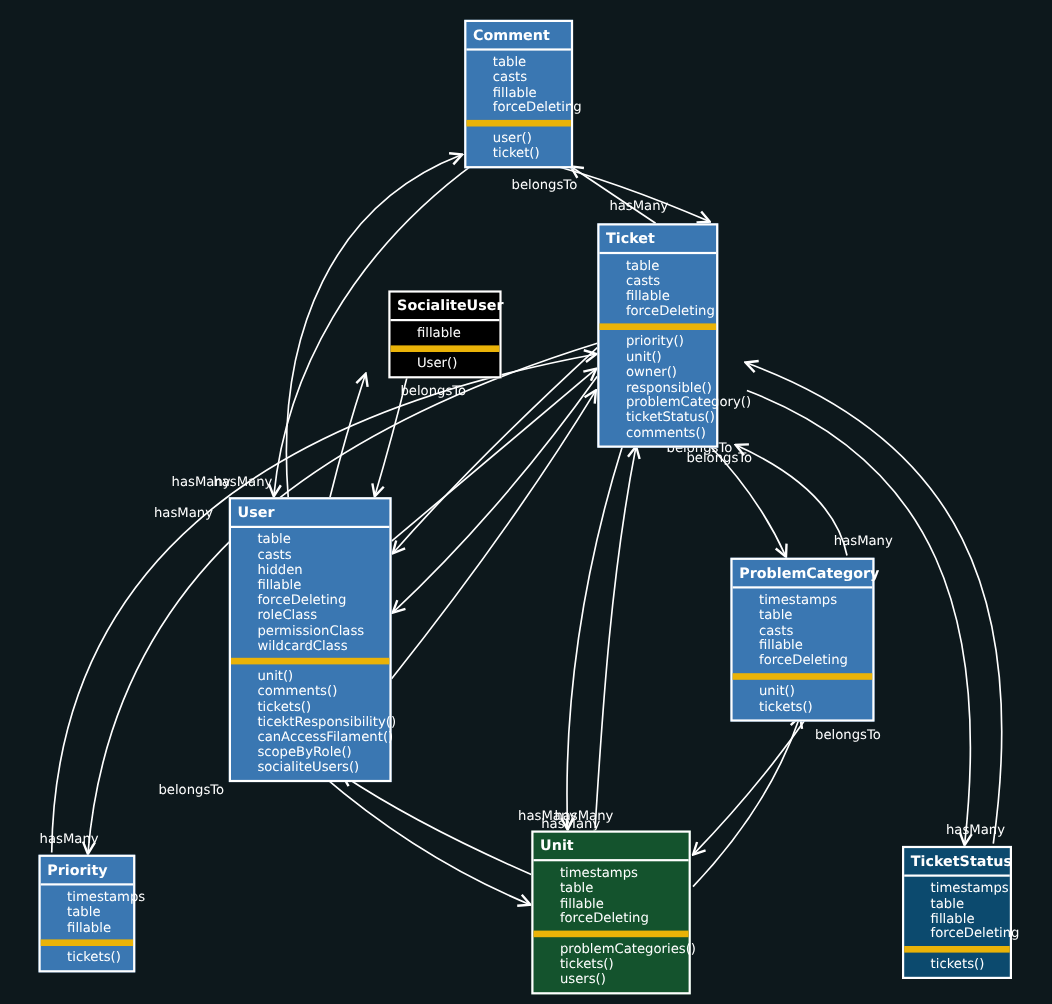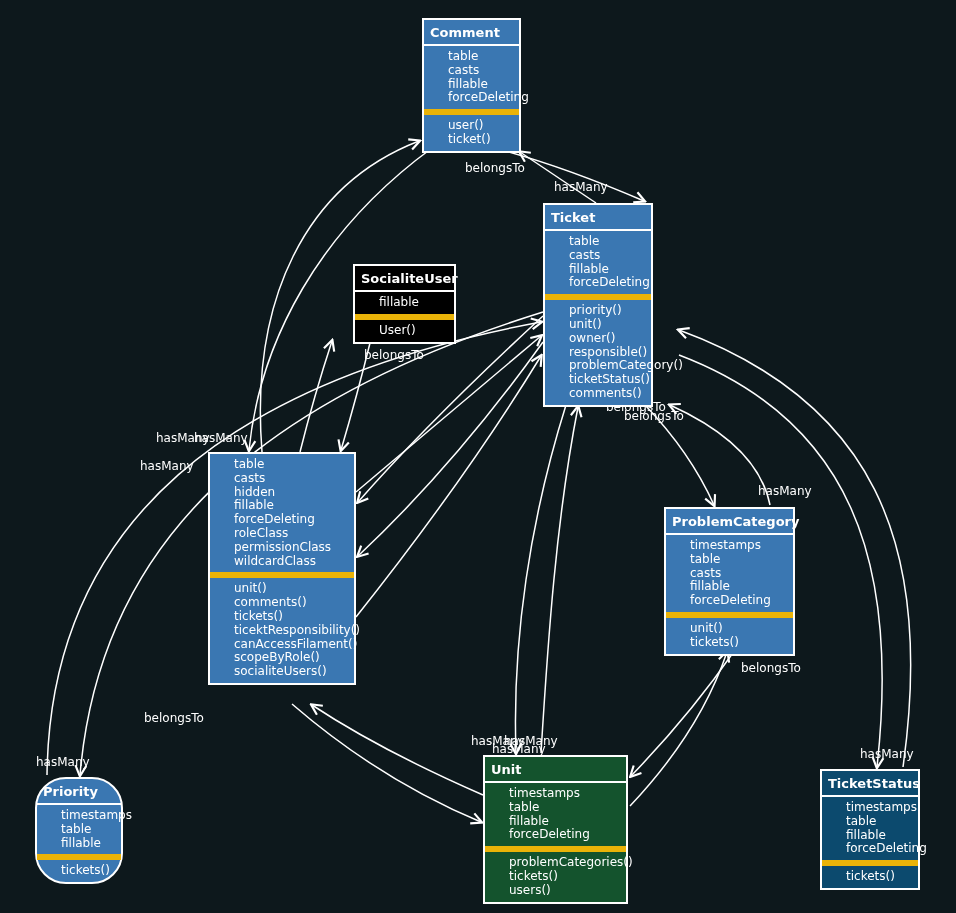--- a/index.html
+++ b/index.html
@@ -121,20 +121,21 @@
       <div class="node" style="left: 305px; top: 264px; width: 103px; background: #000000; margin-left: 48px;">
         <div class="node-title">SocialiteUser</div>
         <div class="node-section">
           <div>fillable</div>
         </div>
         <div class="node-section methods">
           <div>User()</div>
         </div>
       </div>
       <div class="node" style="left: 208px; top: 452px; width: 148px; background: rgb(58, 119, 178);">
+        <div class="node-title">User</div>
         <div class="node-section">
           <div>table</div>
           <div>casts</div>
           <div>hidden</div>
           <div>fillable</div>
           <div>forceDeleting</div>
           <div>roleClass</div>
           <div>permissionClass</div>
           <div>wildcardClass</div>
         </div>
@@ -155,21 +156,21 @@
           <div>table</div>
           <div>casts</div>
           <div>fillable</div>
           <div>forceDeleting</div>
         </div>
         <div class="node-section methods">
           <div>unit()</div>
           <div>tickets()</div>
         </div>
       </div>
-      <div class="node" style="left: 35px; top: 777px; width: 88px; background: rgb(58, 119, 178); border-radius: 31px;">
+      <div class="node" style="left: 35px; top: 777px; width: 88px; background: rgb(58, 119, 178);">
         <div class="node-title">Priority</div>
         <div class="node-section">
           <div>timestamps</div>
           <div>table</div>
           <div>fillable</div>
         </div>
         <div class="node-section methods">
           <div>tickets()</div>
         </div>
       </div>

